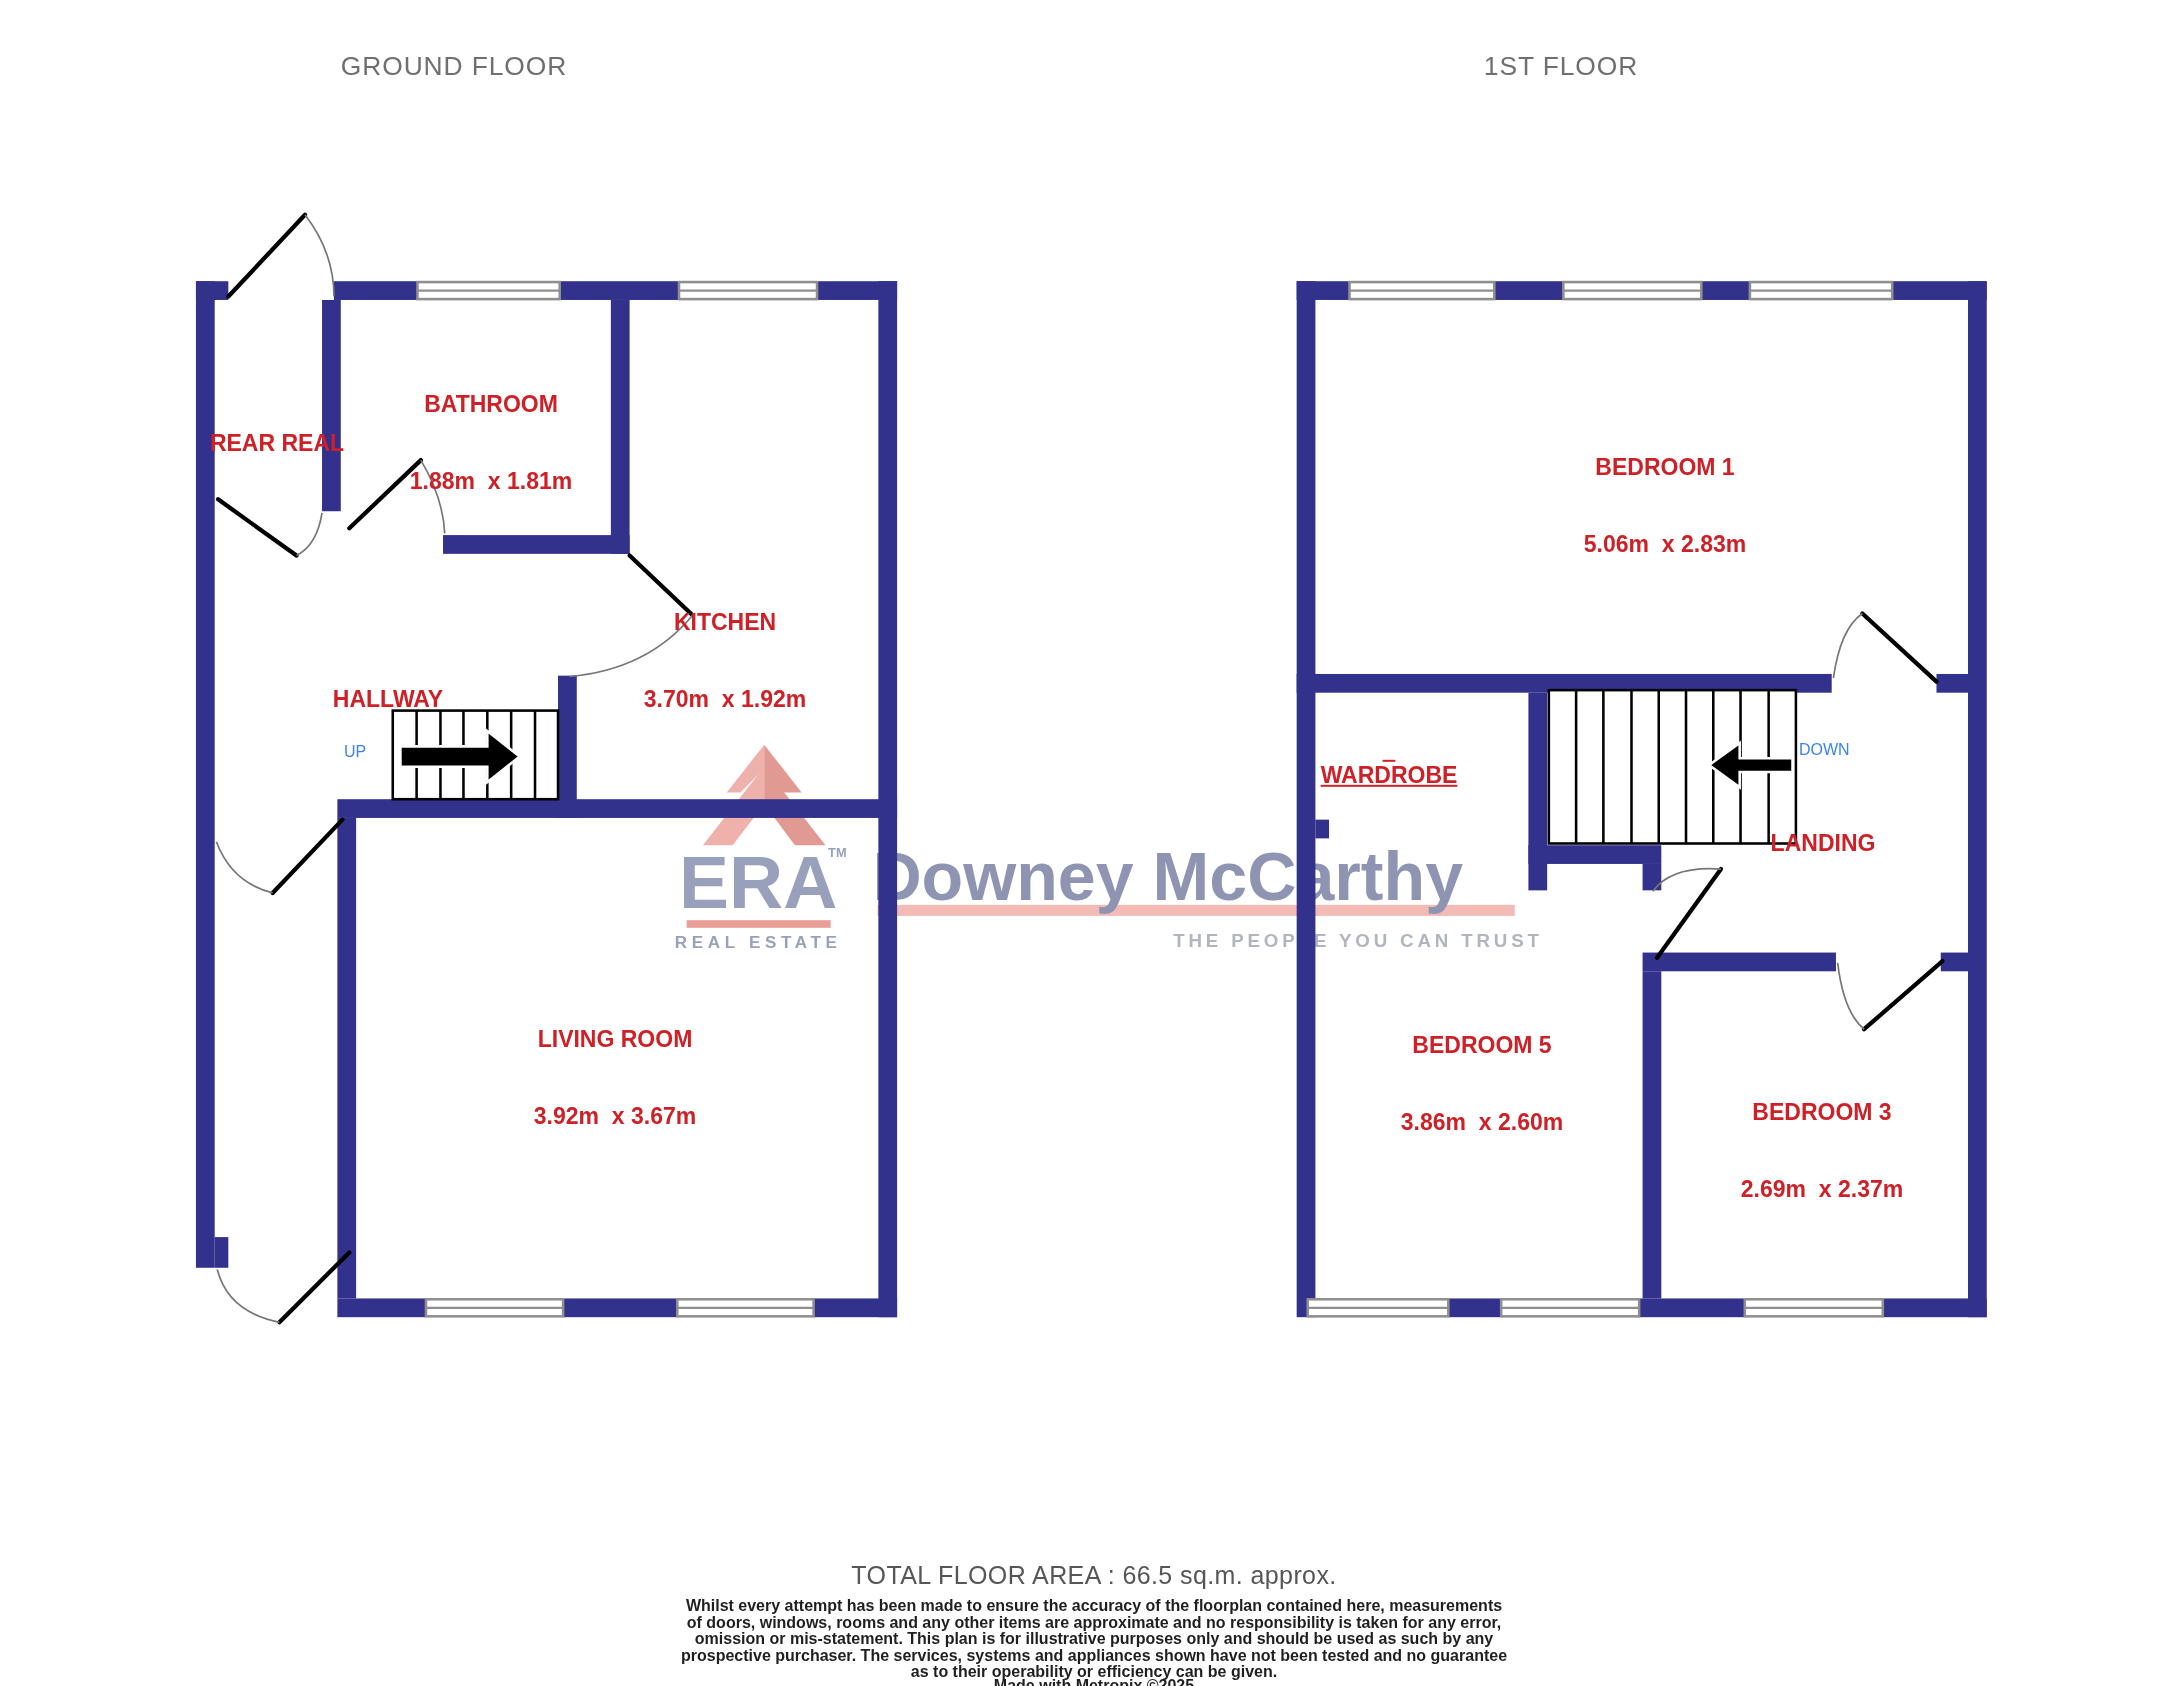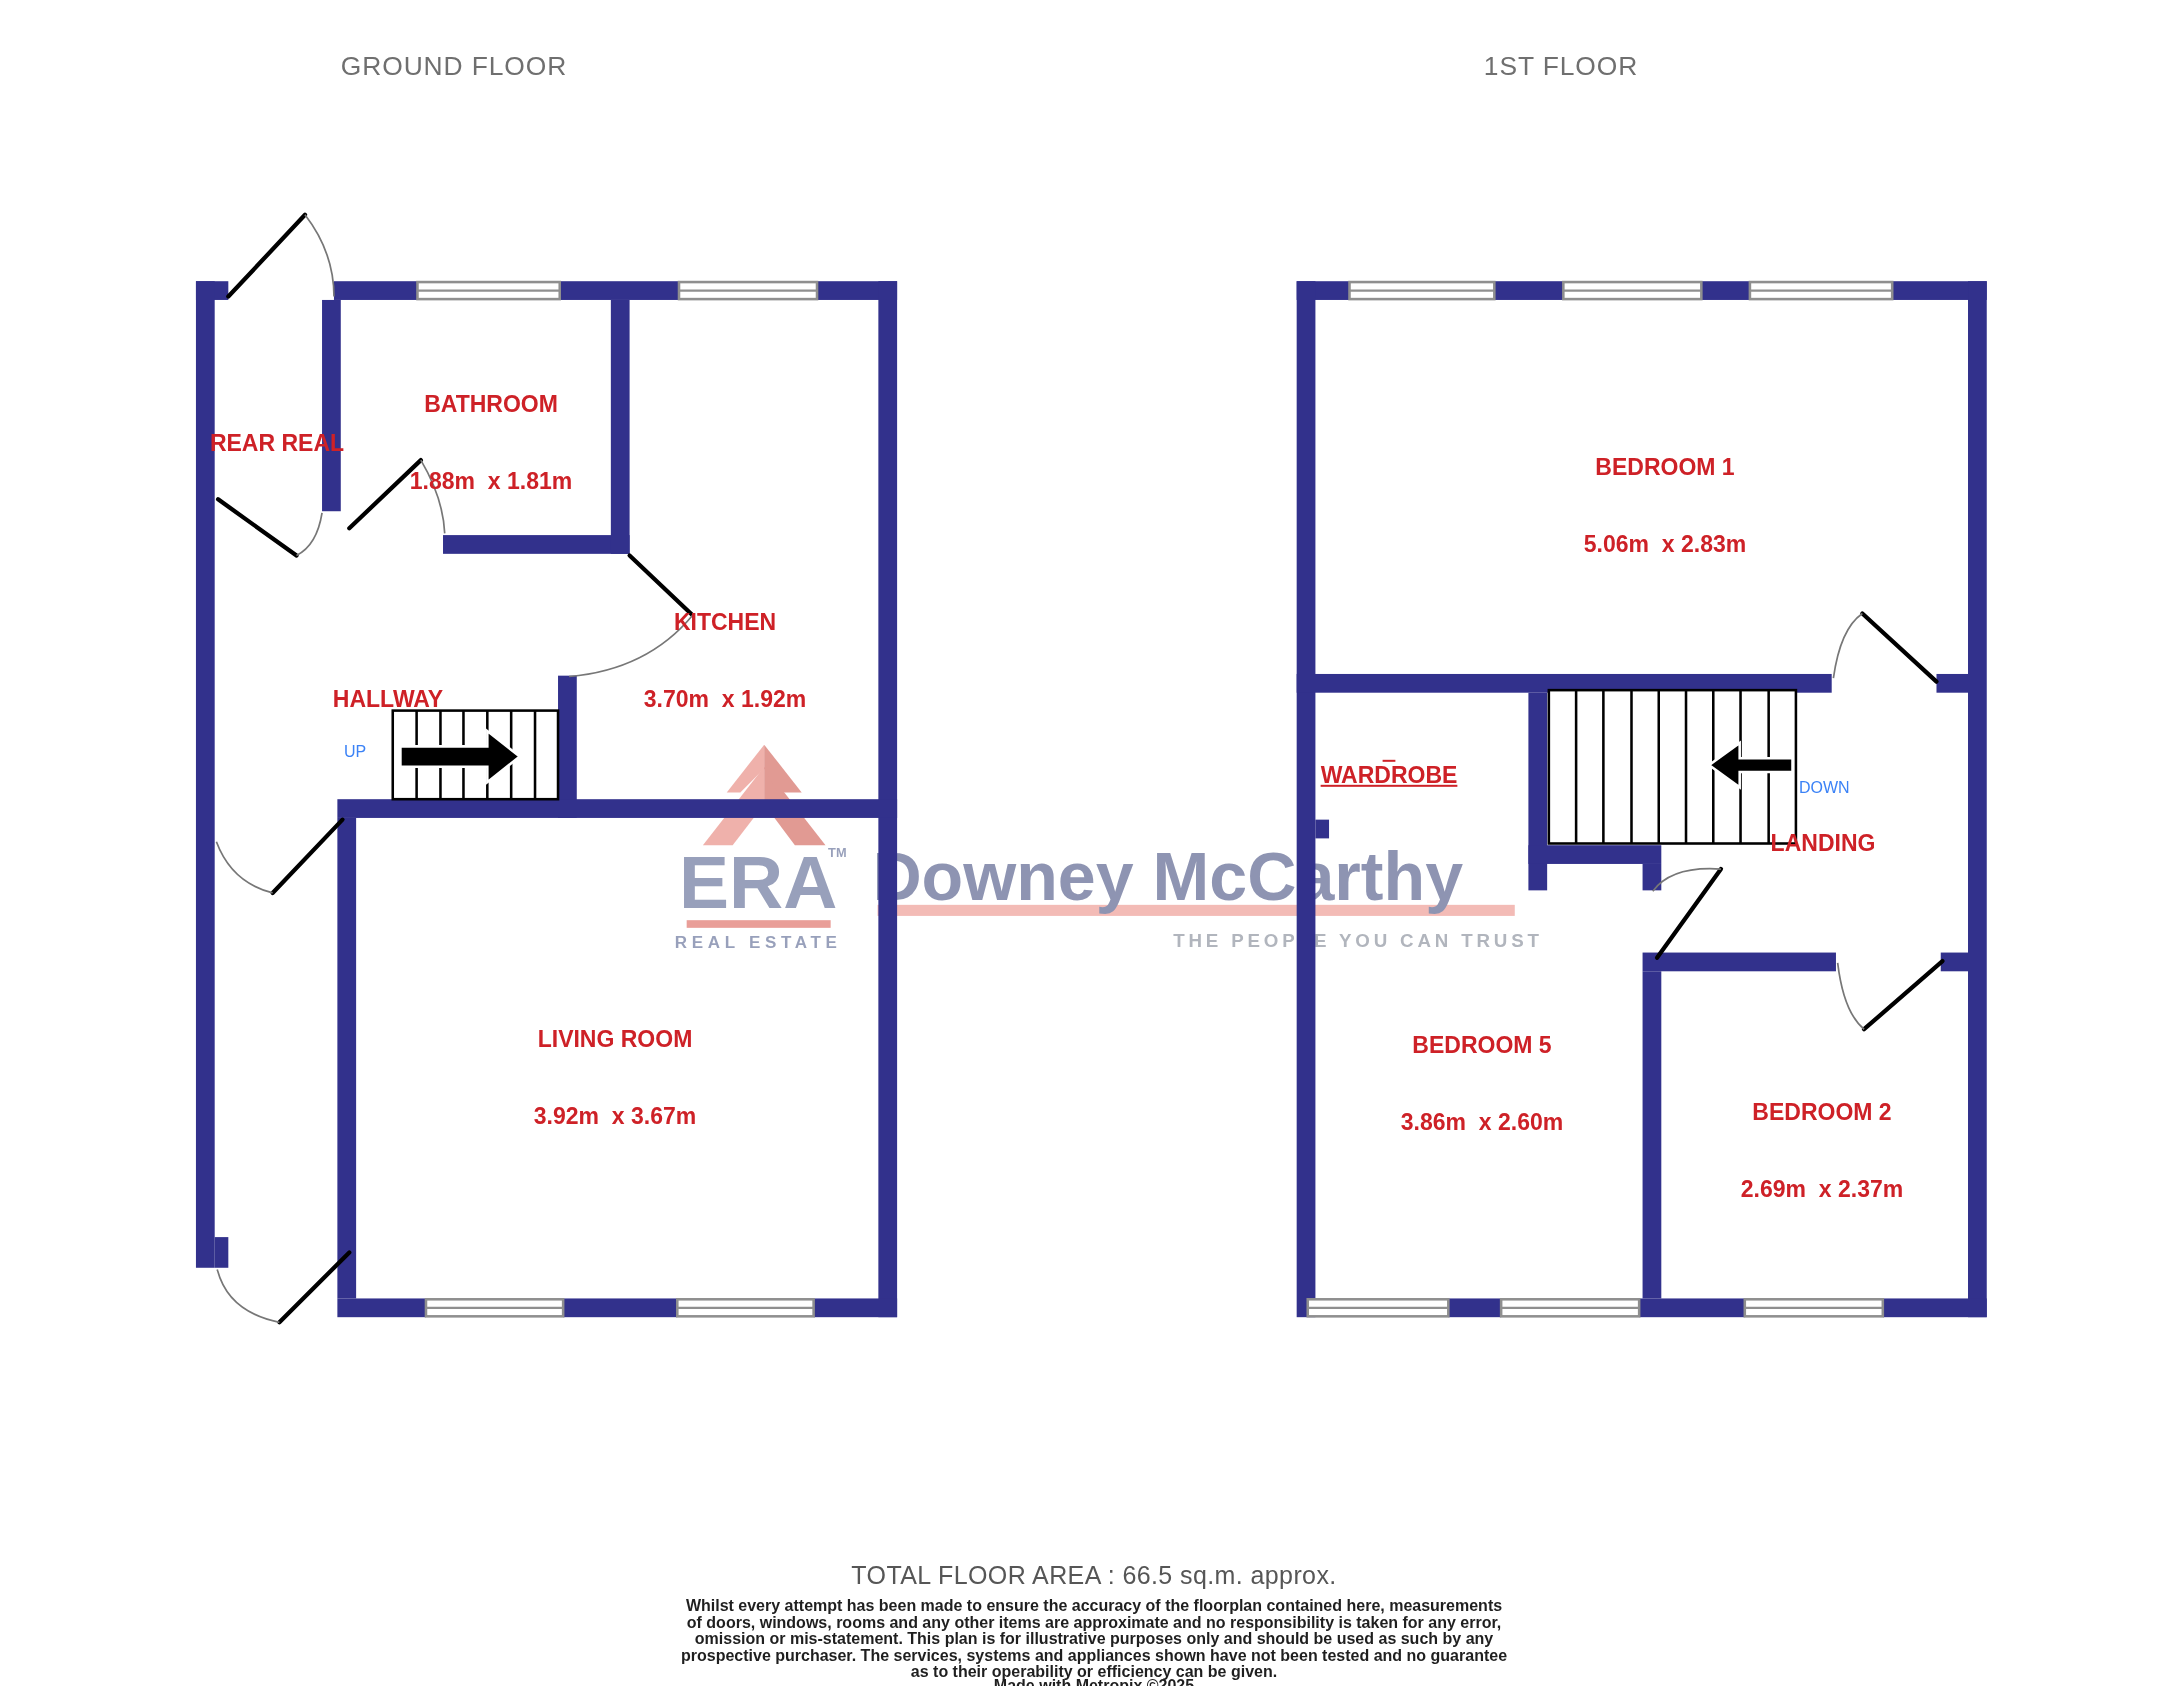--- a/index.html
+++ b/index.html
@@ -208,24 +208,24 @@
   <div>WARDROBE</div>
 </div>
 <div class="room-label" style="left:1823px;top:831px;">
   <div>LANDING</div>
 </div>
 <div class="room-label" style="left:1482px;top:1072px;">
   <div>BEDROOM 5</div>
   <div>3.86m  x 2.60m</div>
 </div>
 <div class="room-label" style="left:1822px;top:1139px;">
-  <div>BEDROOM 2</div>
+  <div>BEDROOM 3</div>
   <div>2.69m  x 2.37m</div>
 </div>
-<div class="stairs-label" style="left:1799px;top:741px;margin-top:38px;">DOWN</div>
+<div class="stairs-label" style="left:1799px;top:741px;">DOWN</div>
 
 <div class="footer footer-total" style="top:1561px;">TOTAL FLOOR AREA : 66.5 sq.m. approx.</div>
 <div class="footer footer-disclaimer" style="top:1598px;">Whilst every attempt has been made to ensure the accuracy of the floorplan contained here, measurements
 of doors, windows, rooms and any other items are approximate and no responsibility is taken for any error,
 omission or mis-statement. This plan is for illustrative purposes only and should be used as such by any
 prospective purchaser. The services, systems and appliances shown have not been tested and no guarantee
 as to their operability or efficiency can be given.</div>
 <div class="footer footer-credit" style="top:1677px;">Made with Metropix ©2025</div>
 
 

